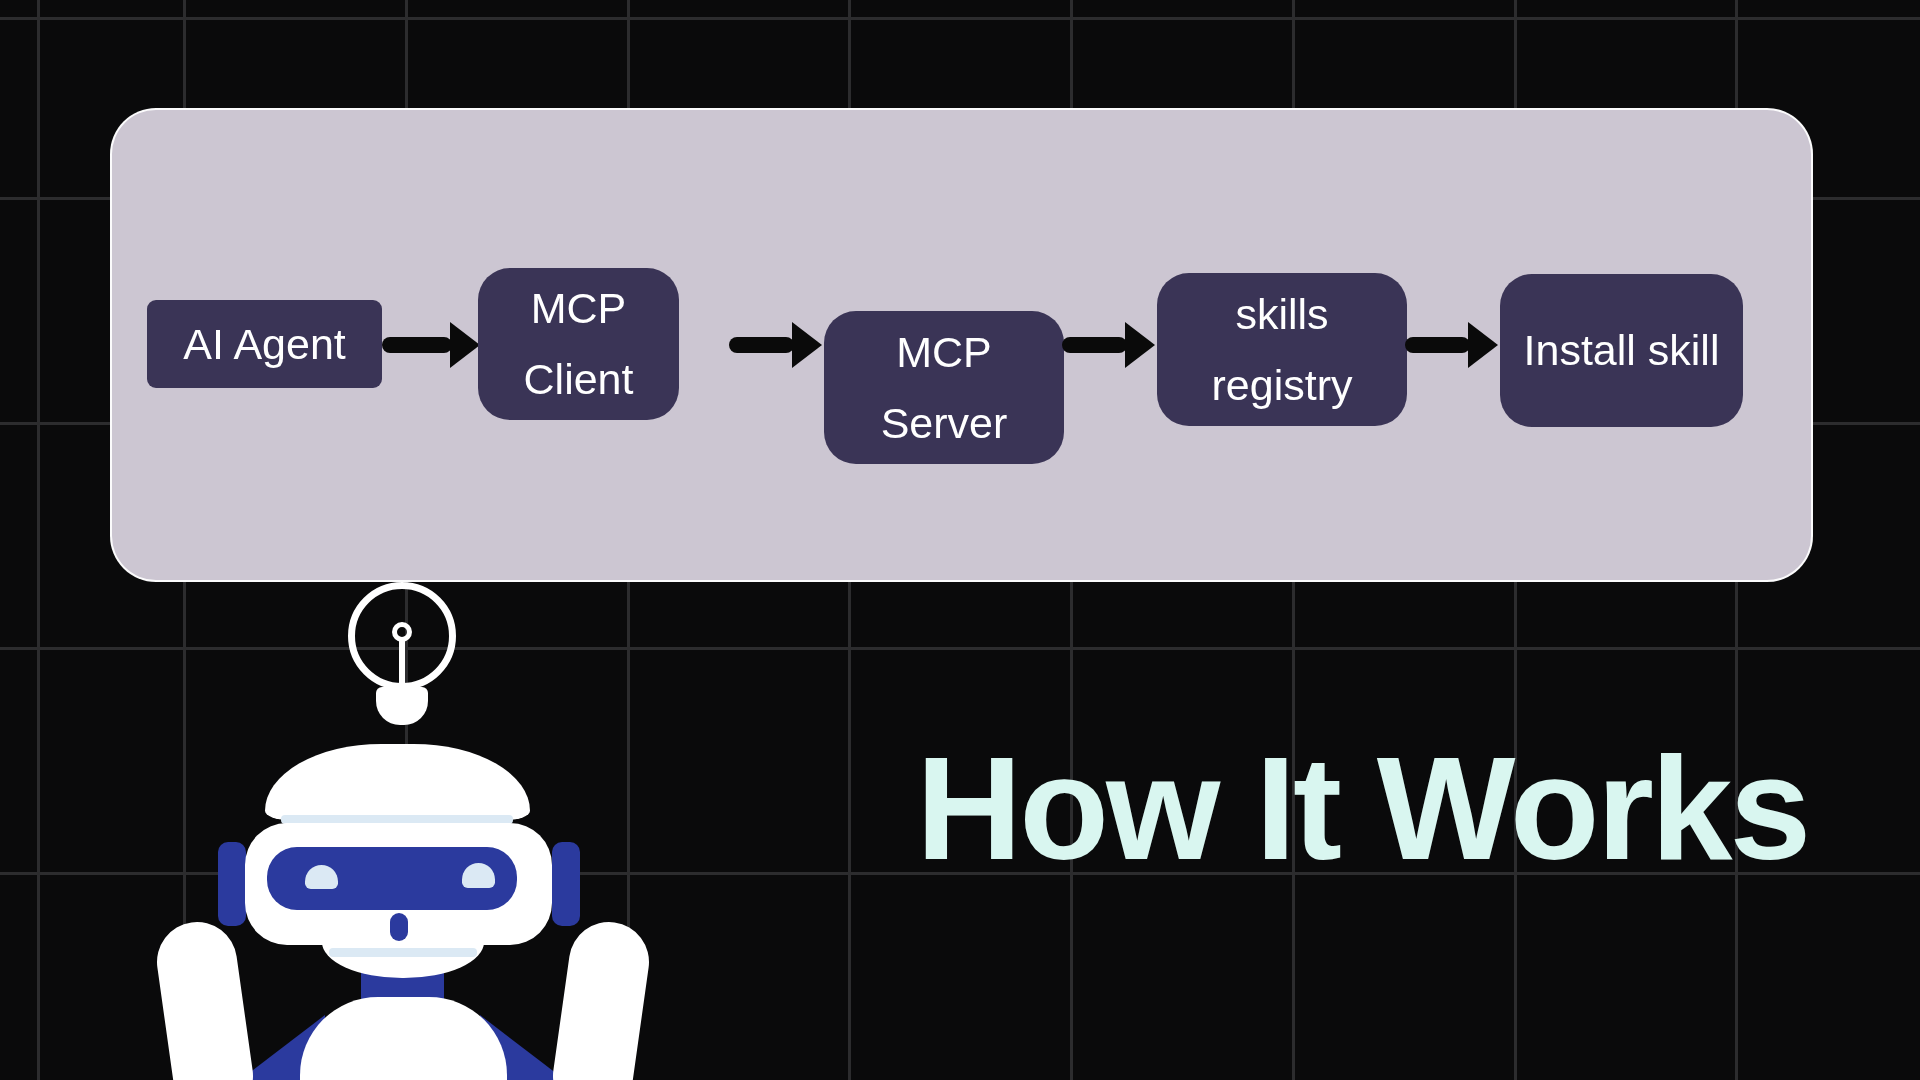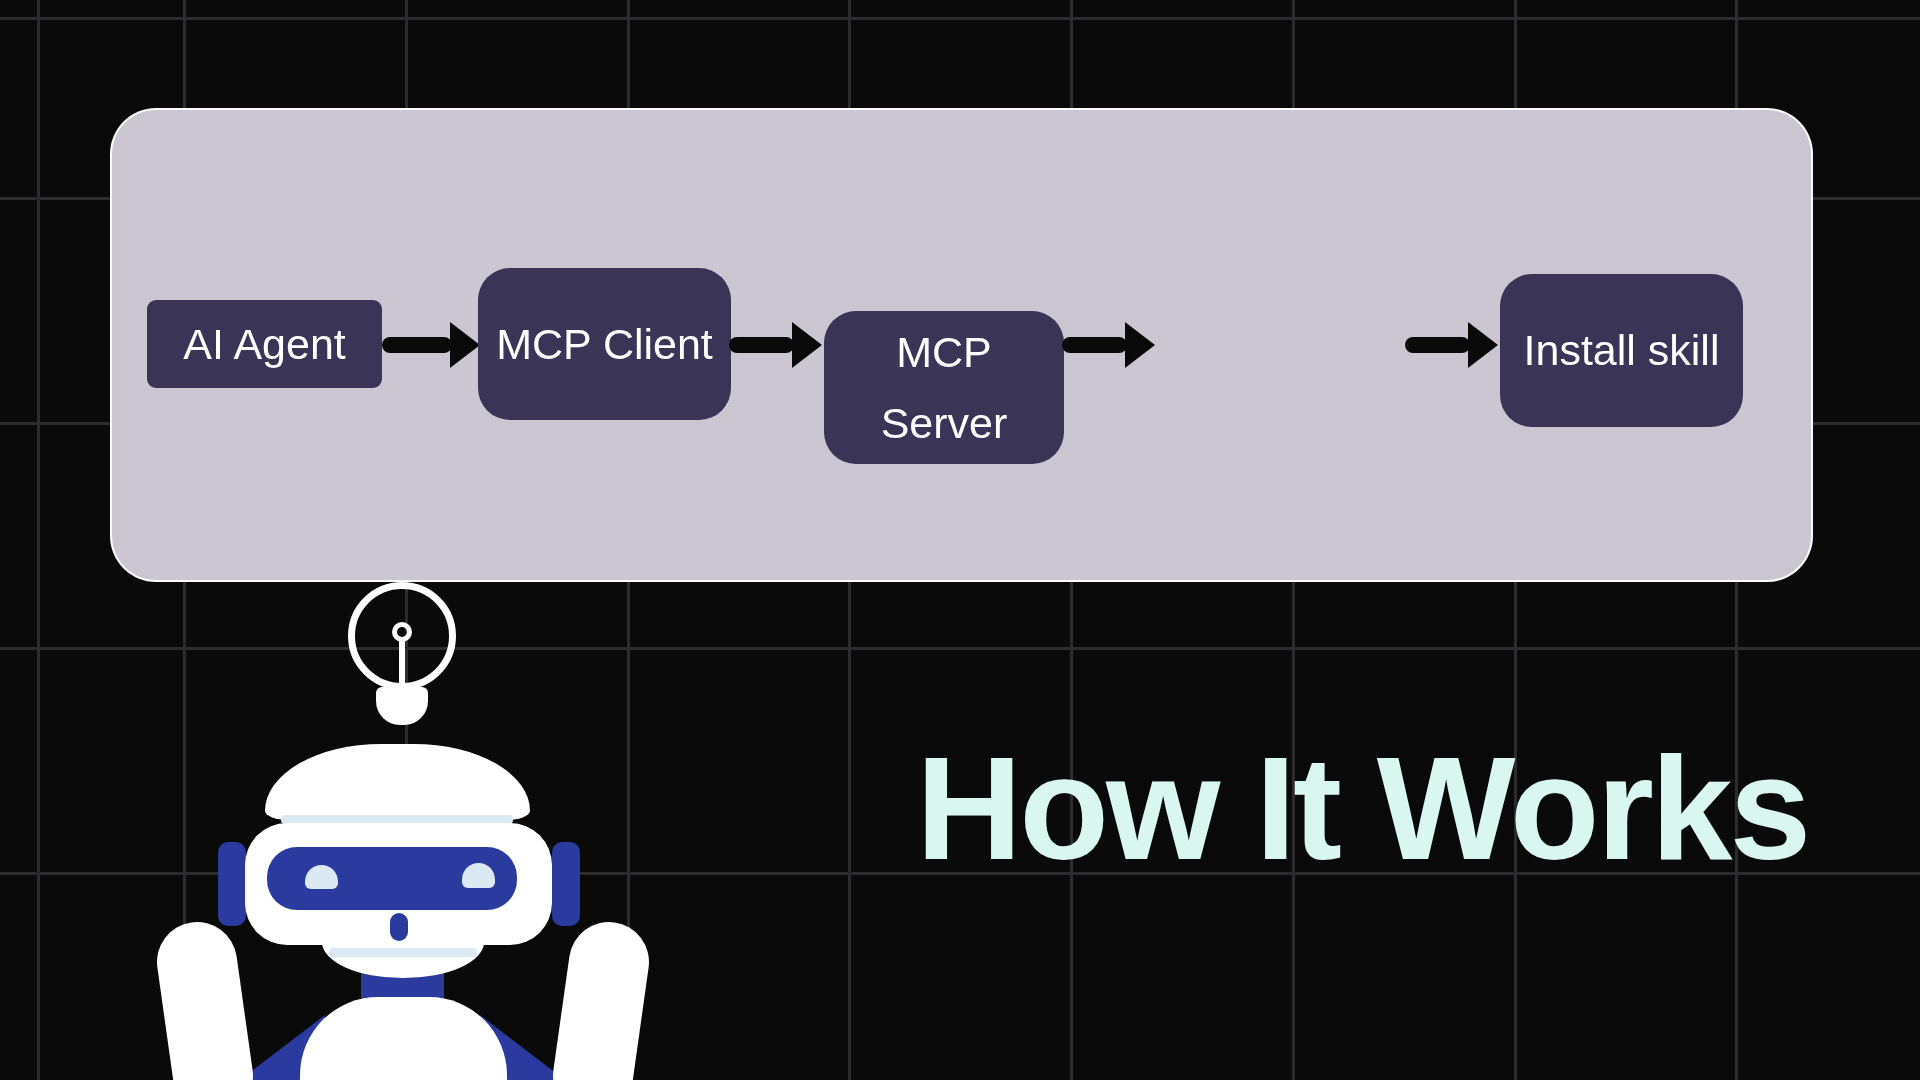--- a/index.html
+++ b/index.html
@@ -61,30 +61,31 @@
 
 <div class="stage">
 
   <div class="abs panel"></div>
 
   <div class="abs fbox" style="left:147px;top:300px;width:235px;height:88px;border-radius:9px;">AI Agent</div>
 
   <div class="abs arrow-line" style="left:382px;width:70px;"></div>
   <div class="abs arrow-head" style="left:450px;"></div>
 
-  <div class="abs fbox" style="left:478px;top:268px;width:253px;height:152px;">MCP Client</div>
+  <div class="abs fbox" style="left:478px;top:268px;width:201px;height:152px;">MCP Client</div>
 
   <div class="abs arrow-line" style="left:729px;width:65px;"></div>
   <div class="abs arrow-head" style="left:792px;"></div>
 
   <div class="abs fbox" style="left:824px;top:274px;width:240px;height:153px;margin-top:37px;">MCP Server</div>
 
   <div class="abs arrow-line" style="left:1062px;width:65px;"></div>
   <div class="abs arrow-head" style="left:1125px;"></div>
 
+  <div class="abs fbox" style="left:1157px;top:273px;width:250px;height:153px;">skills registry</div>
 
   <div class="abs arrow-line" style="left:1405px;width:65px;"></div>
   <div class="abs arrow-head" style="left:1468px;"></div>
 
   <div class="abs fbox" style="left:1500px;top:274px;width:243px;height:153px;">Install skill</div>
 
   <div class="abs title">How It Works</div>
 
   <div>
     <div class="abs bulb-circle"></div>

